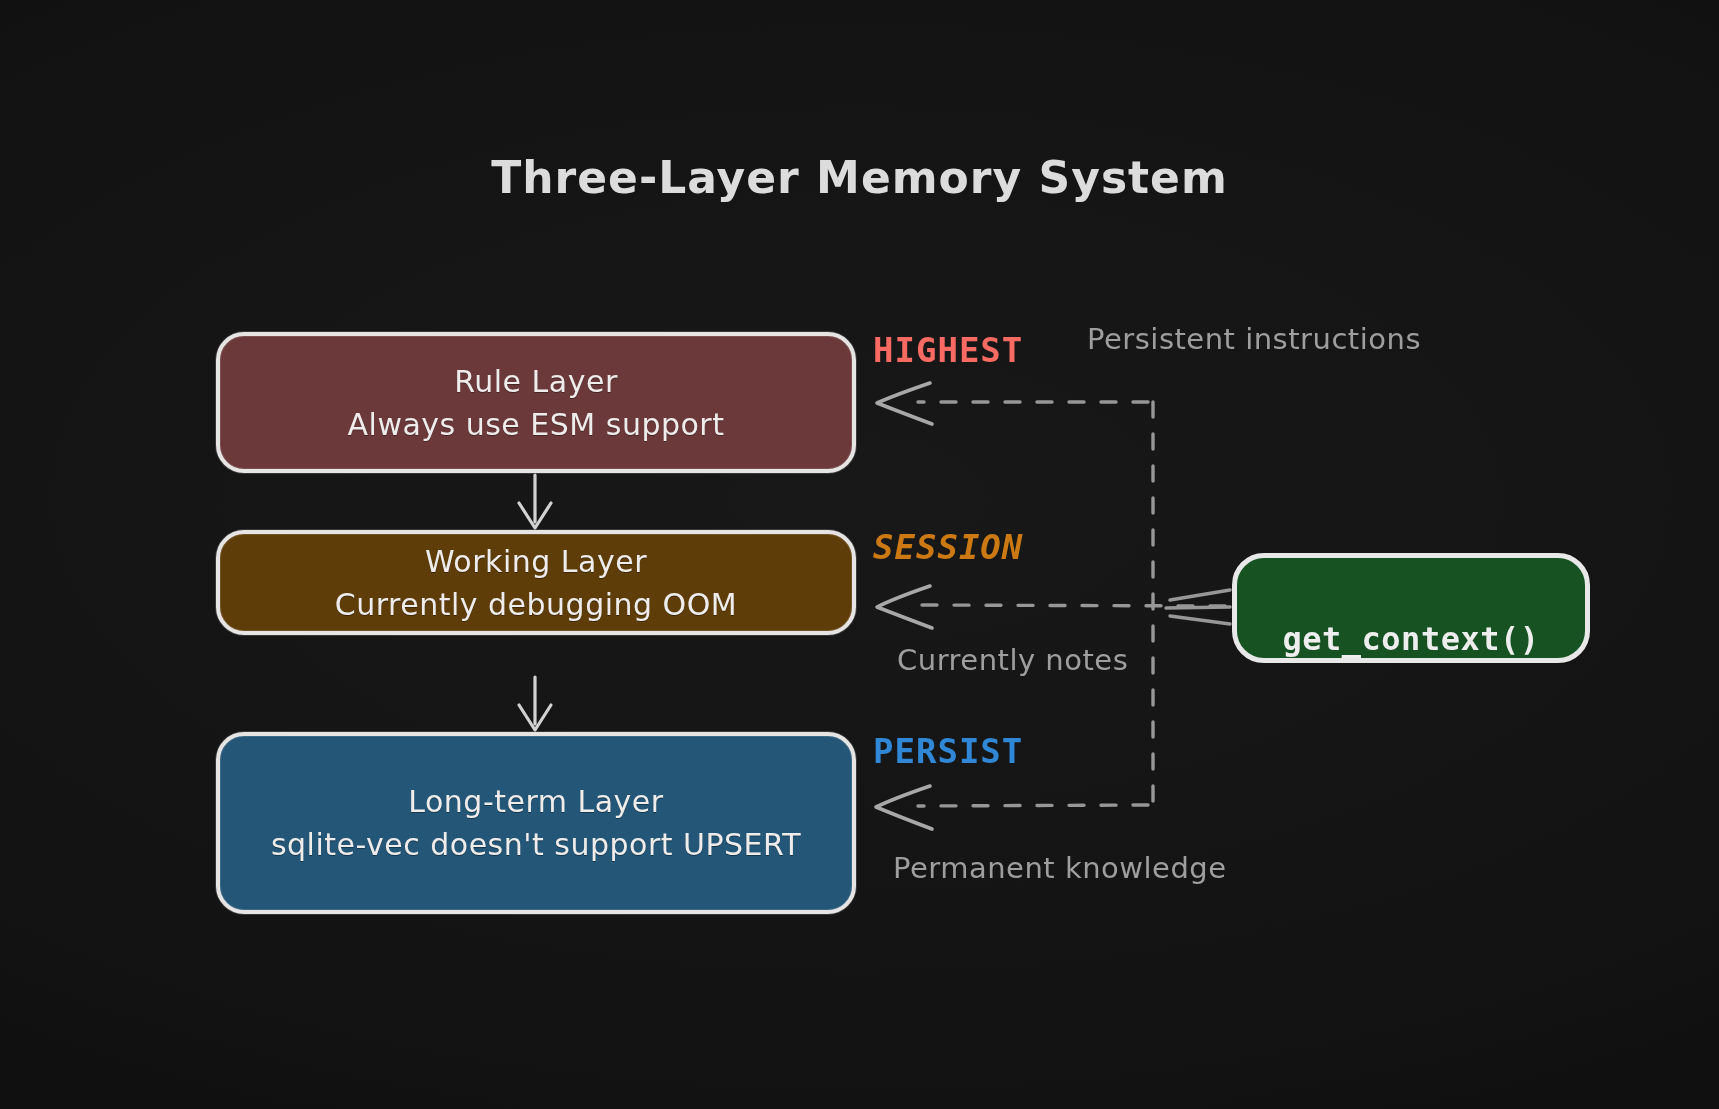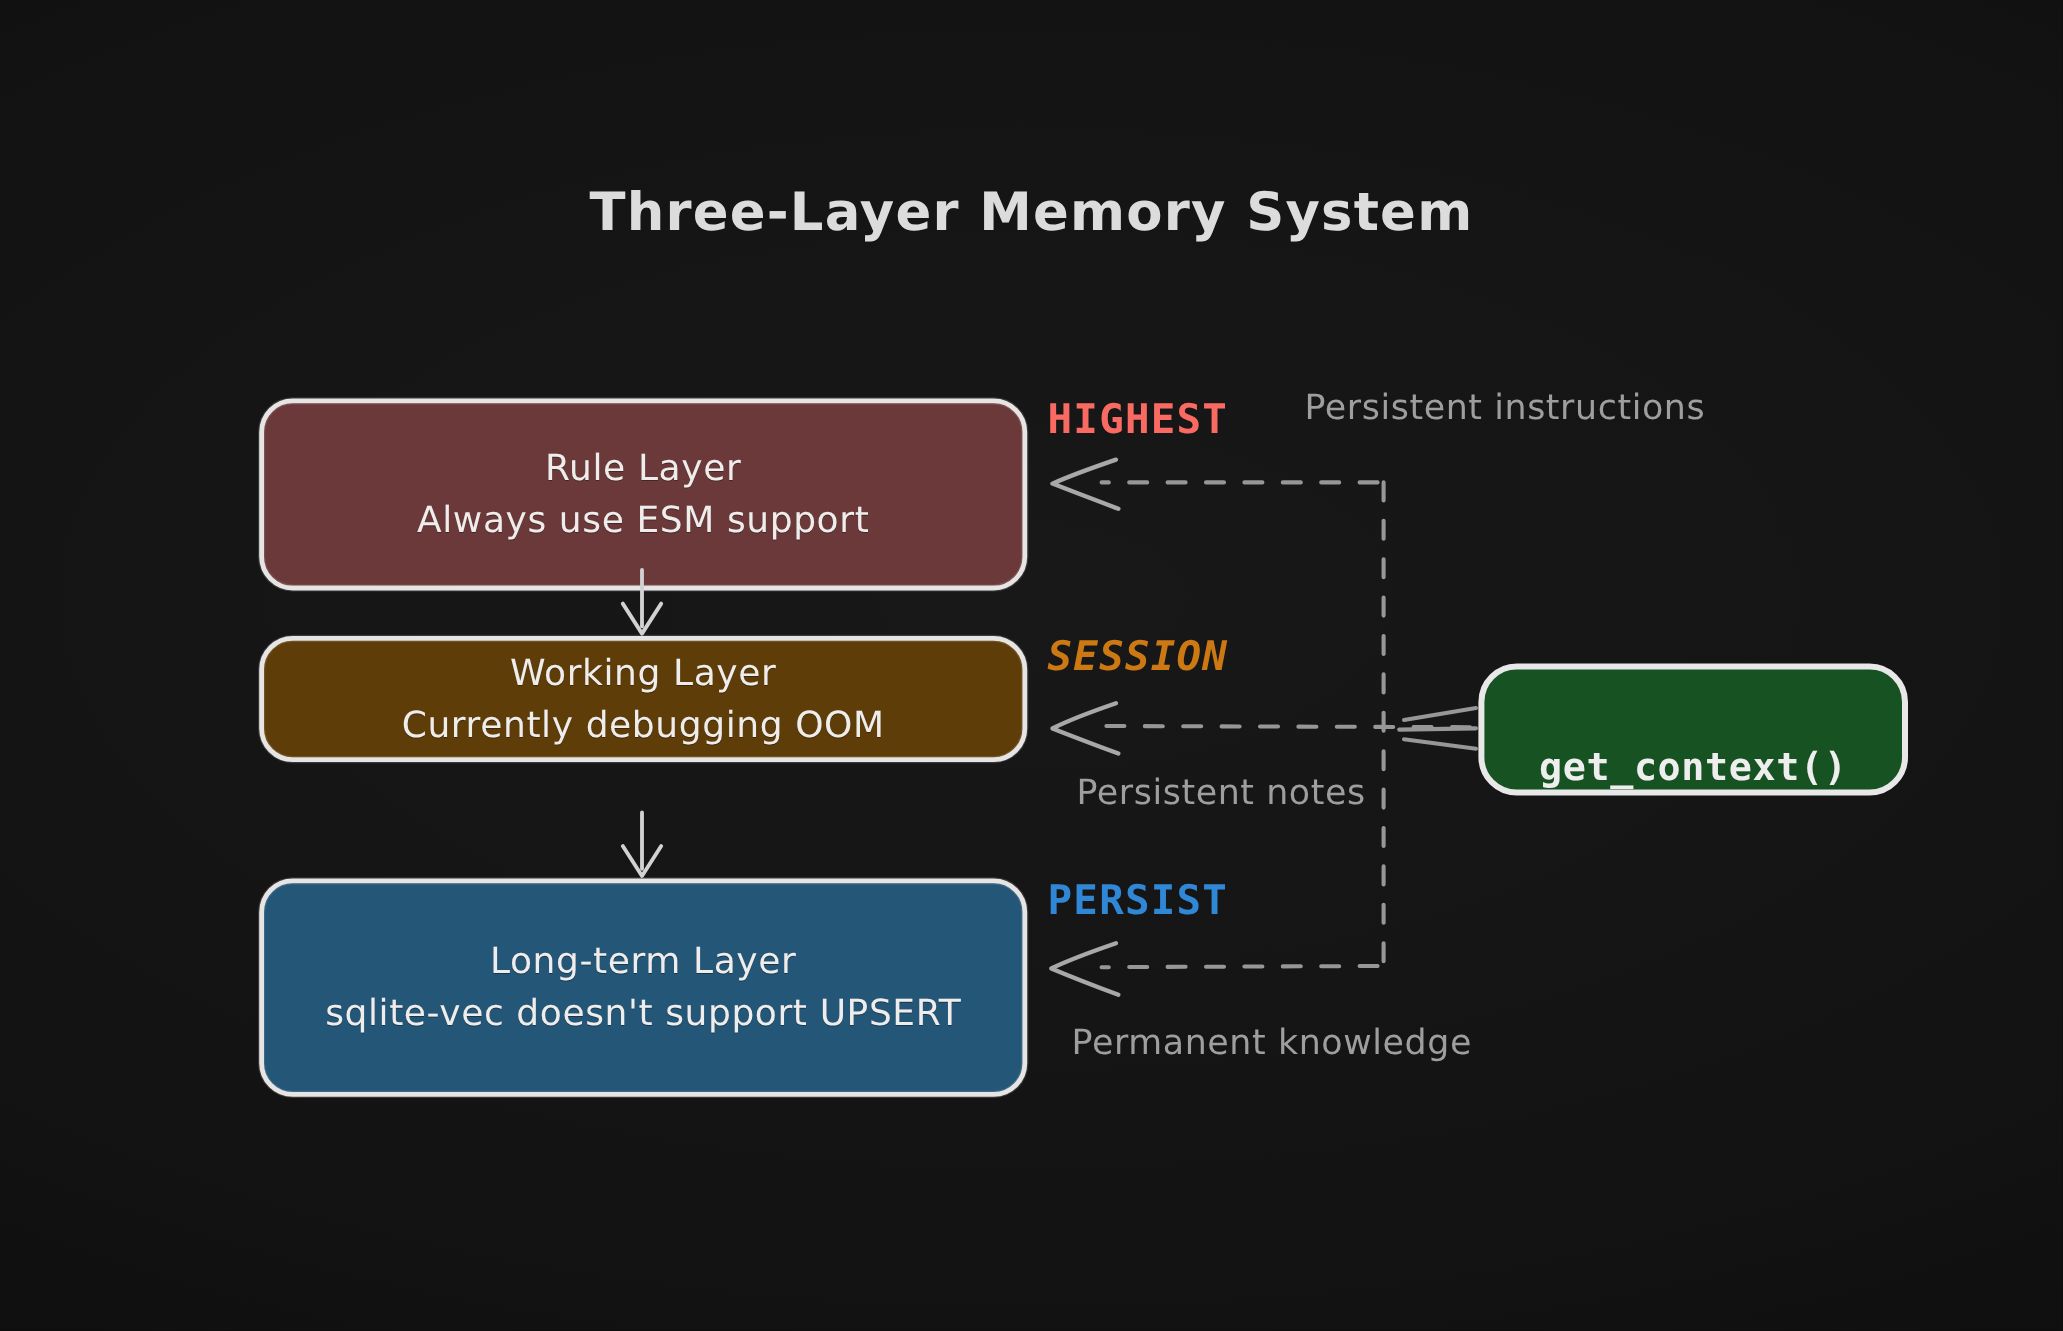--- a/index.html
+++ b/index.html
@@ -15,21 +15,21 @@
   .layer-box{
     position:absolute;left:216px;width:640px;box-sizing:border-box;
     border:4px solid #e7e4e4;border-radius:28px;
     display:flex;flex-direction:column;align-items:center;justify-content:center;gap:8px;
     box-shadow:0 0 0 1px rgba(255,255,255,.15), inset 0 0 0 1px rgba(255,255,255,.12);
   }
   .layer-box .line1,.layer-box .line2{
     color:#efecec;font-size:30px;letter-spacing:.5px;white-space:nowrap;
     text-shadow:0 1px 0 rgba(0,0,0,.35);
   }
-  #box-rule{top:332px;height:160px;}
+  #box-rule{top:332px;height:141px;}
   #box-working{top:530px;height:105px;}
   #box-longterm{top:732px;height:182px;}
   .tag{
     position:absolute;left:873px;
     font-family:"DejaVu Sans Mono", monospace;font-weight:bold;font-size:34px;letter-spacing:1px;
     white-space:nowrap;
   }
   #tag-highest{top:330px;}
   #tag-session{top:527px;}
   #tag-persist{top:731px;}
@@ -70,21 +70,21 @@
   <div class="layer-box" id="box-longterm" style="background: rgb(35, 86, 119);">
     <div class="line1">Long-term Layer</div>
     <div class="line2">sqlite-vec doesn't support UPSERT</div>
   </div>
 
   <div class="tag" id="tag-highest" style="color: rgb(249, 107, 98);">HIGHEST</div>
   <div class="tag" id="tag-session" style="color: rgb(204, 121, 20); font-style: italic;">SESSION</div>
   <div class="tag" id="tag-persist" style="color: rgb(47, 135, 214);">PERSIST</div>
 
   <div class="note" id="note-persistent">Persistent instructions</div>
-  <div class="note" id="note-temporary">Persistent notes</div>
+  <div class="note" id="note-temporary">Currently notes</div>
   <div class="note" id="note-permanent">Permanent knowledge</div>
 
   <div class="fn-node" style="background: rgb(23, 82, 35);">
     <div class="fn-label">get_context()</div>
   </div>
 
   <svg class="overlay" width="1719" height="1109" viewBox="0 0 1719 1109">
 
     <g stroke="#d2d2d2" stroke-width="3.2" fill="none" stroke-linecap="round" stroke-linejoin="round">
       <path d="M535,475 L535,522"></path>

